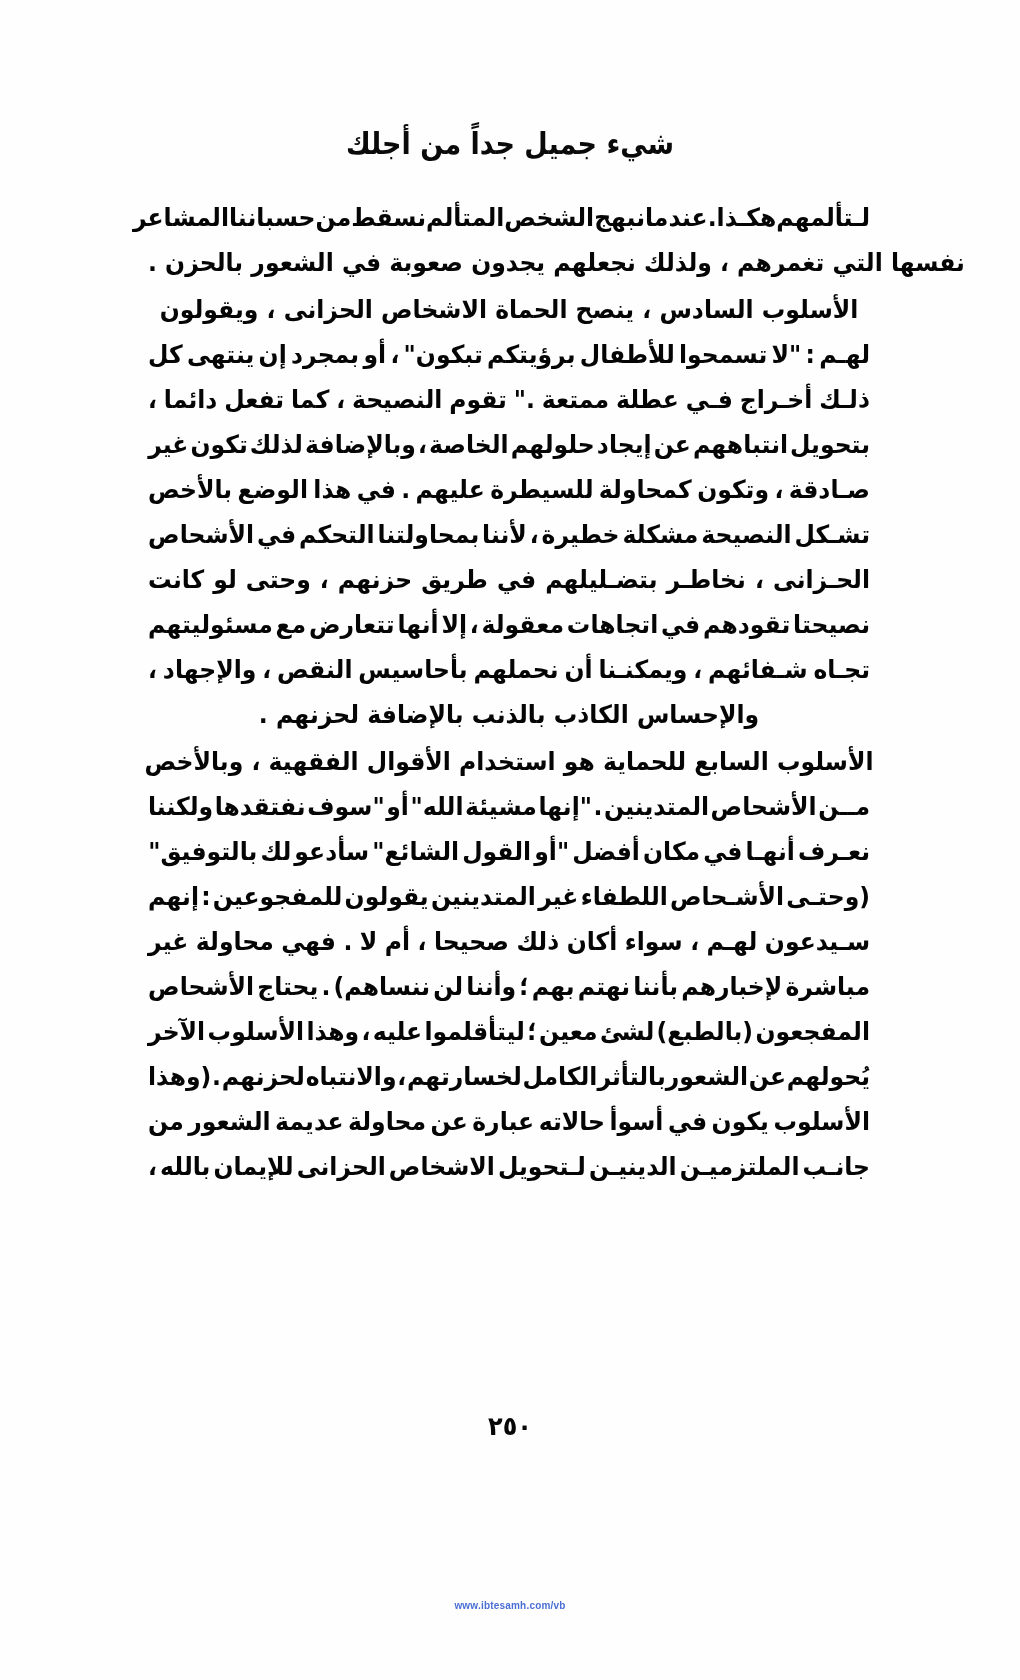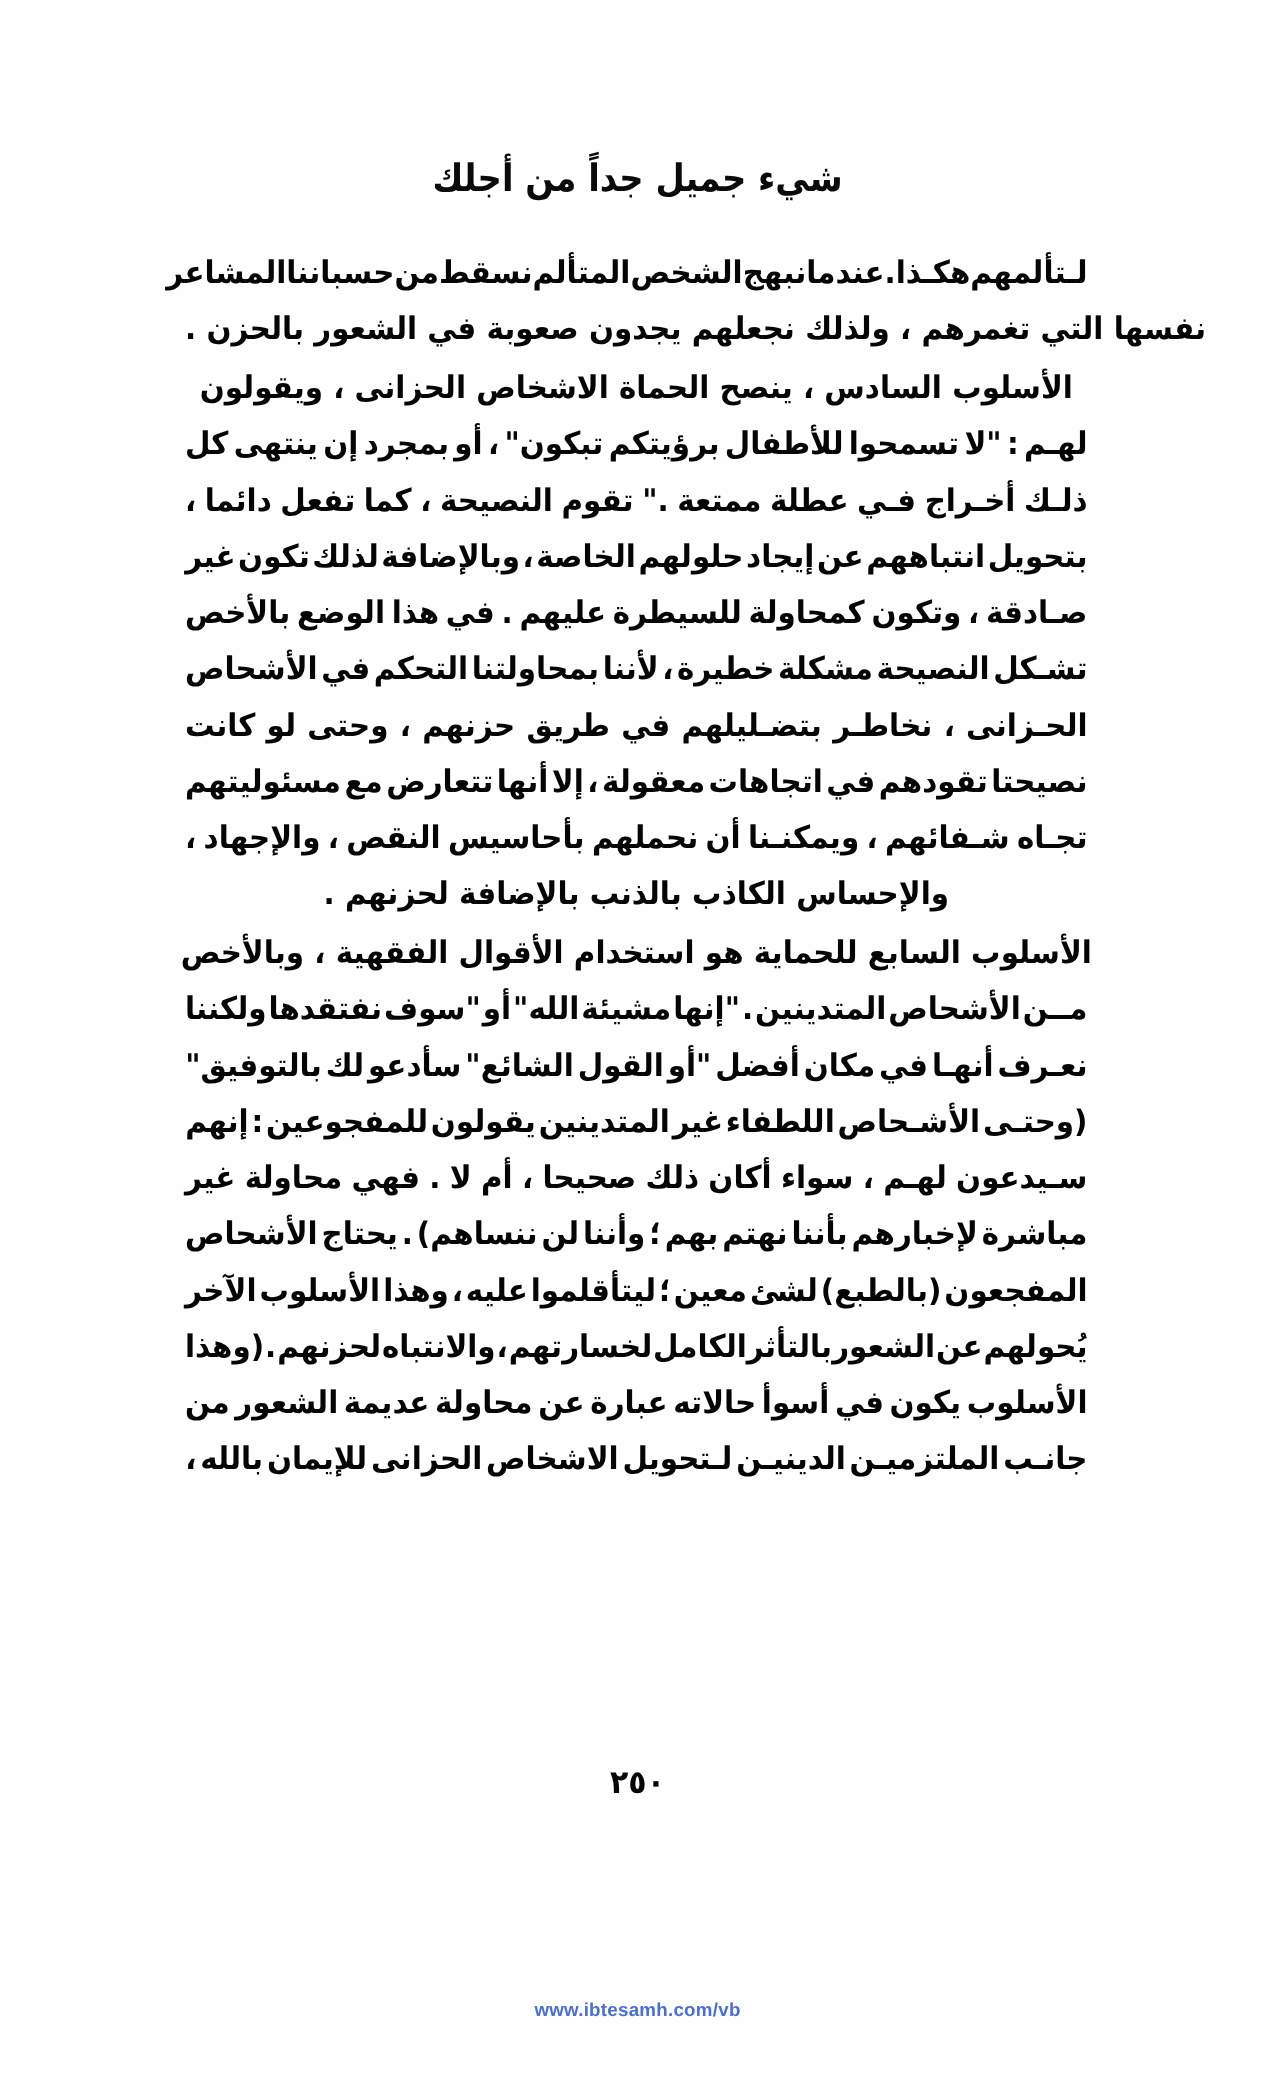--- a/index.html
+++ b/index.html
@@ -96,21 +96,21 @@
   }
 
   .footer-url {
     position: absolute;
     top: 1600px;
     left: 0;
     right: 0;
     text-align: center;
     direction: ltr;
     font-family: "Liberation Sans", sans-serif;
-    font-size: 15px;
+    font-size: 10px;
     font-weight: 700;
     color: #4a6fd4;
     letter-spacing: 0.2px;
   }
 </style>
 </head>
 <body>
 
 <div class="page">
 

